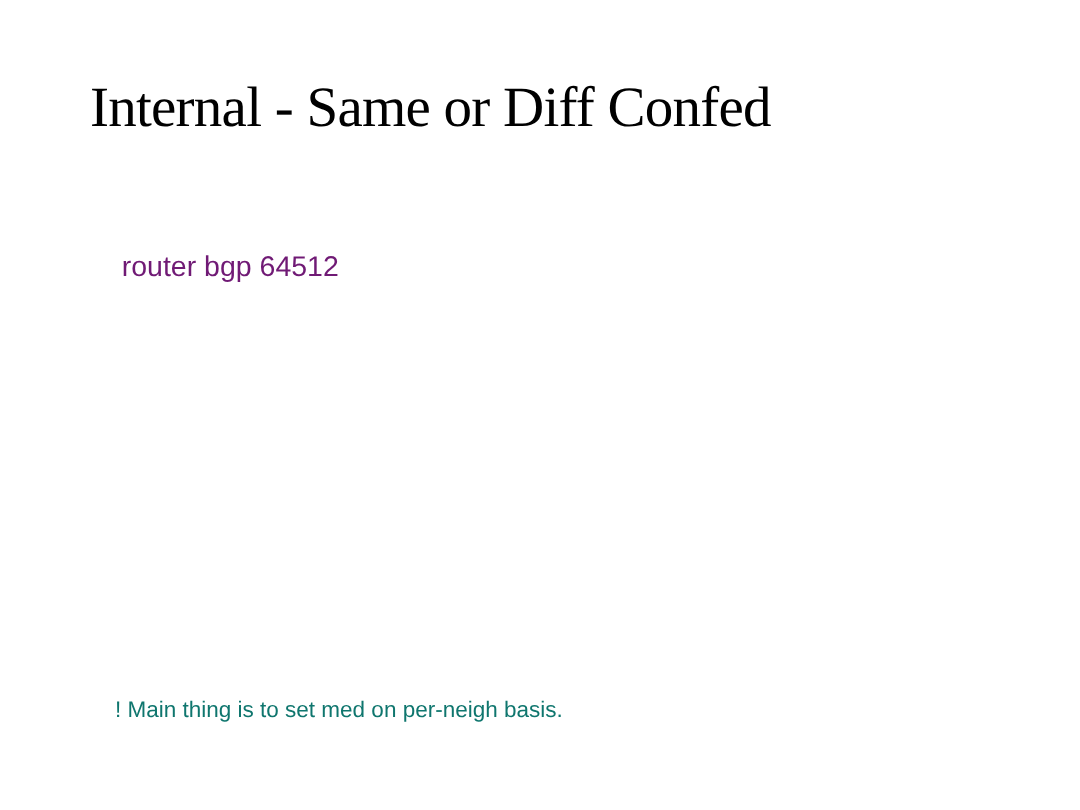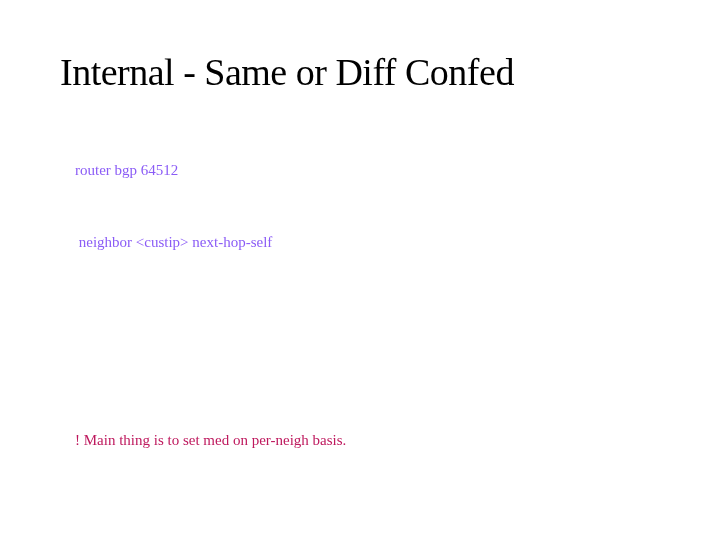--- a/index.html
+++ b/index.html
@@ -29,48 +29,47 @@
       font-family: Georgia, 'Times New Roman', serif;
       font-size: 38px;
       font-weight: normal;
       color: #000000;
       margin-bottom: 40px;
       margin-top: 10px;
       letter-spacing: -0.5px;
     }
 
     .code-block {
-      font-family: Liberation Serif, serif;
-      font-size: 15px;
-      color: #8b5cf6;
+      font-family: Liberation Sans, sans-serif;
+      font-size: 19px;
+      color: #701a75;
       line-height: 1.6;
       margin-bottom: 30px;
       white-space: pre;
     }
 
     .comment-block {
-      font-family: Liberation Serif, serif;
+      font-family: Liberation Sans, sans-serif;
       font-size: 15px;
-      color: #be185d;
+      color: #0f766e;
       line-height: 1.6;
       margin-bottom: 20px;
       white-space: pre;
     }
   </style>
 </head>
 <body>
 
 <div class="slide-container">
 
   <h1 class="slide-title">Internal - Same or Diff Confed</h1>
 
   <div class="code-block">
     <span>router bgp 64512</span>
     <br>
-    <span> neighbor &lt;custip&gt; next-hop-self</span>
     <br>
     <br>
   </div>
 
   <div class="comment-block">
     <span>! Main thing is to set med on per-neigh basis.</span>
   </div>
 
 </div>
 

